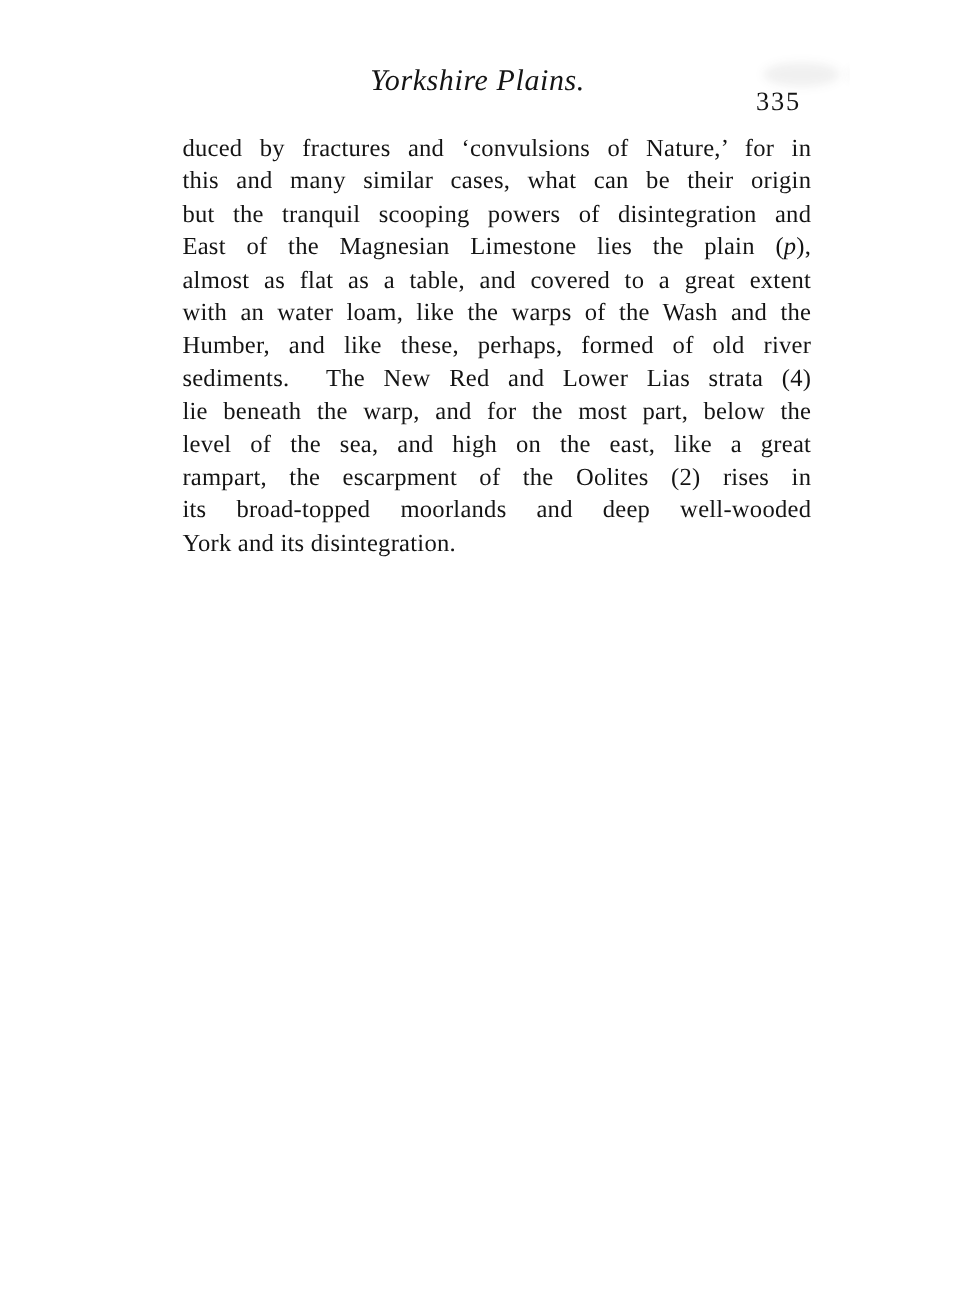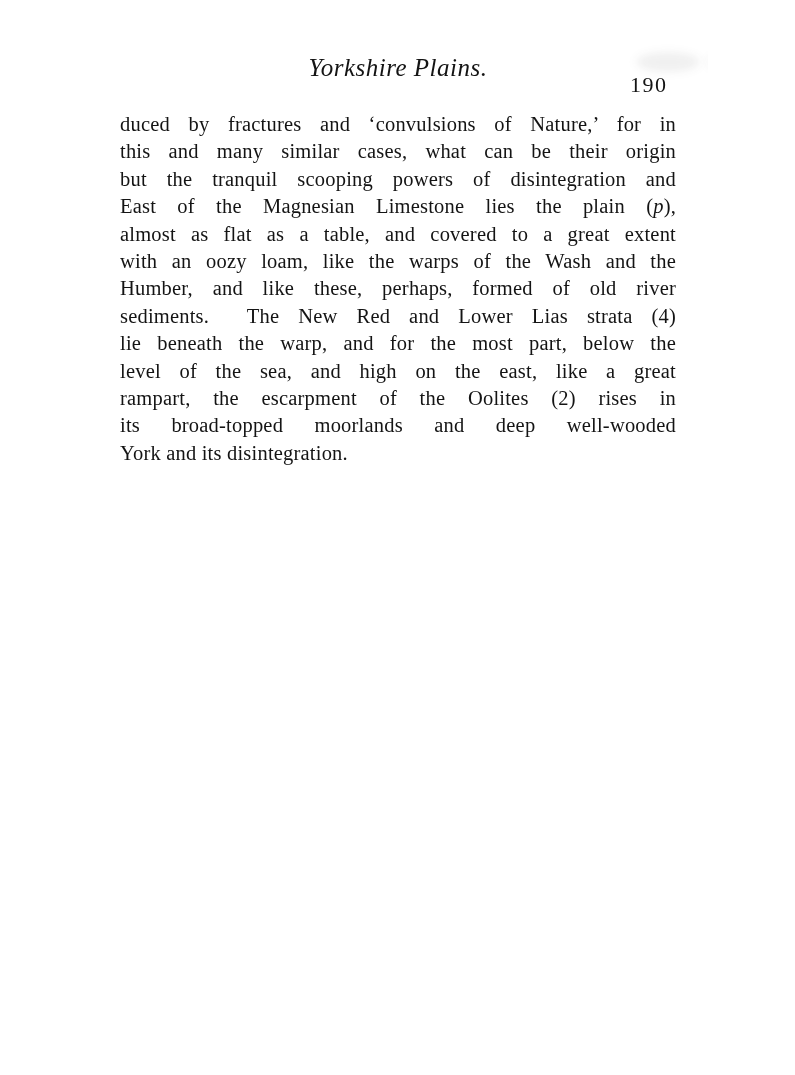--- a/index.html
+++ b/index.html
@@ -48,49 +48,50 @@
     left: 120px;
     top: 111px;
     width: 556px;
     font-size: 20.5px;
     line-height: 27.4px;
     letter-spacing: 0.2px;
   }
   .line {
     text-align: justify;
     text-align-last: justify;
+    margin-left: 32px;
   }
   .line--last {
     text-align-last: left;
   }
   .it {
     font-style: italic;
   }
 </style>
 </head>
 <body>
 
 <div class="page">
 
   <div class="scan-smudge smudge-a"></div>
   <div class="scan-smudge smudge-b"></div>
 
   <div class="running-header">
     <span>Yorkshire Plains.</span>
   </div>
 
-  <div class="page-number">190</div>
+  <div class="page-number">335</div>
 
   <div class="body-text">
     <div class="line">duced by fractures and ‘convulsions of Nature,’ for in</div>
     <div class="line">this and many similar cases, what can be their origin</div>
     <div class="line">but the tranquil scooping powers of disintegration and</div>
     <div class="line"><span>East of the Magnesian Limestone lies the plain (</span><span class="it">p</span><span>),</span></div>
     <div class="line">almost as flat as a table, and covered to a great extent</div>
-    <div class="line">with an oozy loam, like the warps of the Wash and the</div>
+    <div class="line">with an water loam, like the warps of the Wash and the</div>
     <div class="line">Humber, and like these, perhaps, formed of old river</div>
     <div class="line">sediments.&nbsp; The New Red and Lower Lias strata (4)</div>
     <div class="line">lie beneath the warp, and for the most part, below the</div>
     <div class="line">level of the sea, and high on the east, like a great</div>
     <div class="line">rampart, the escarpment of the Oolites (2) rises in</div>
     <div class="line">its broad-topped moorlands and deep well-wooded</div>
     <div class="line line--last">York and its disintegration.</div>
   </div>
 
 </div>

